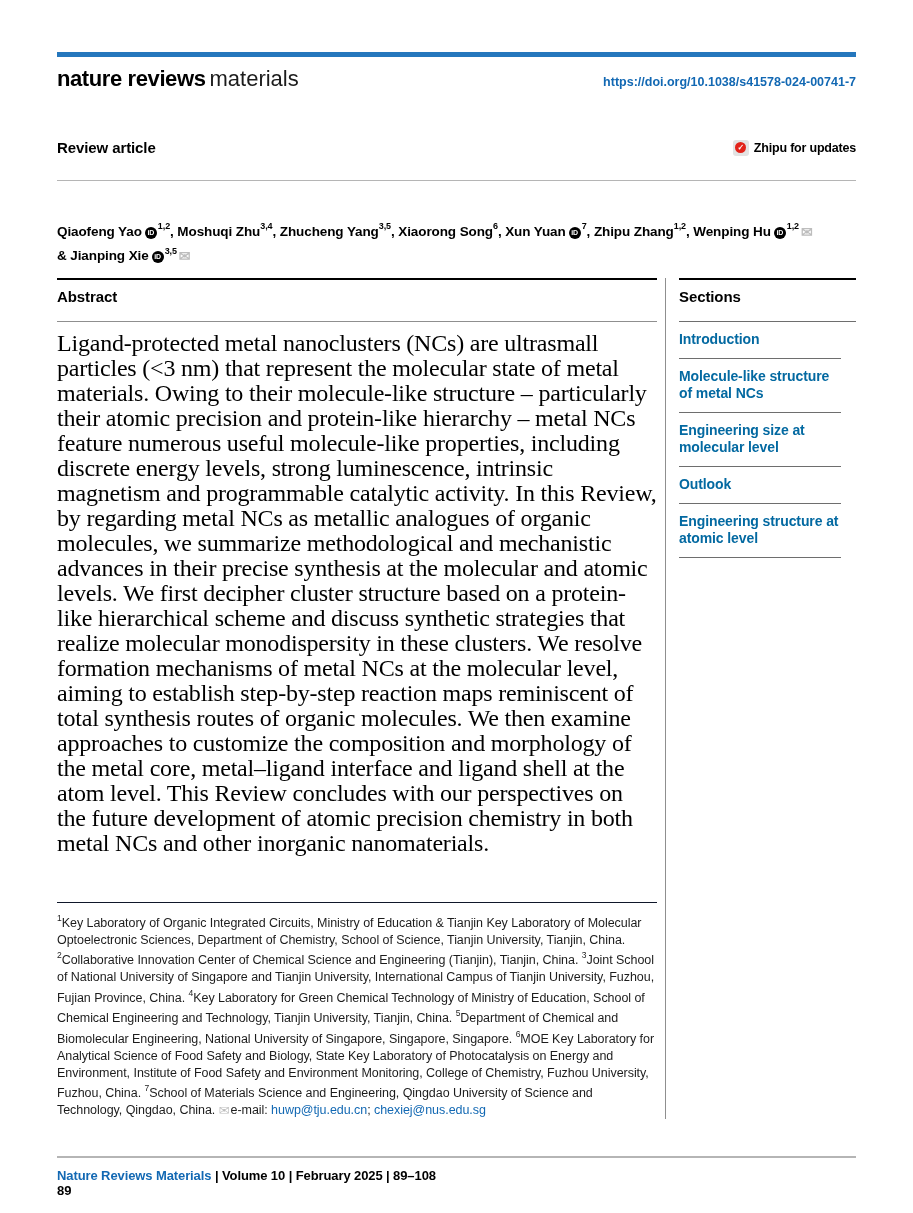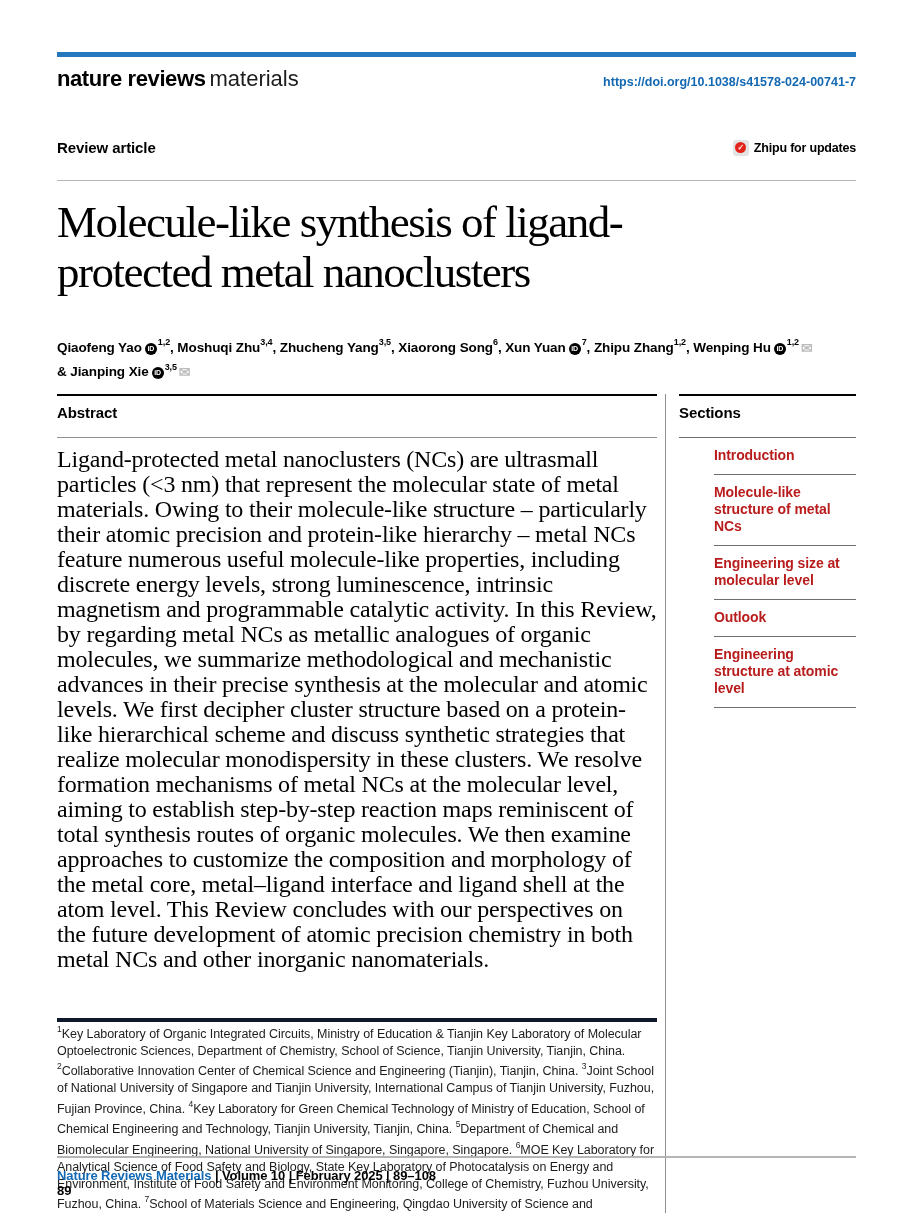--- a/index.html
+++ b/index.html
@@ -38,23 +38,23 @@
   .main { display:flex; margin-top:12px; align-items:stretch; }
   .left-col { width:600px; flex:0 0 600px; }
   .sidebar { flex:1; margin-left:8px; border-left:1px solid #8f8f8f; padding-left:13px; }
   .block-head { border-top:2.5px solid #000; padding-top:8px; }
   .block-head h2 { font-size:15px; font-weight:700; letter-spacing:-0.1px; }
   .thin-rule { border:none; border-top:1px solid #8f8f8f; margin-top:16px; }
   .sidebar .thin-rule { border-top-color:#6e6e6e; }
   .abstract-text { font-family:"Liberation Serif", serif; font-size:24px; line-height:25px;
     letter-spacing:-0.2px; margin-top:9px; color:#000; }
   .section-item { font-size:14px; font-weight:700; line-height:17px; letter-spacing:-0.1px;
-    padding:9px 0 10px 0; border-bottom:1px solid #6e6e6e; color:#b91c1c; cursor:pointer; max-width:162px;margin-left:35px; }
+    padding:9px 0 10px 0; border-bottom:1px solid #6e6e6e; color:#0369a1; cursor:pointer; max-width:162px; }
   
-  .footnotes { margin-top:46px; border-top:4px solid #0f172a; 
+  .footnotes { margin-top:46px; border-top:1px solid #0f172a; padding-top:8px;
     font-size:12.5px; line-height:16.6px; color:#1c1c1c; letter-spacing:-0.05px; }
   .footnotes sup { font-size:8.5px; position:relative; top:-1px; }
   .footnotes a { color:var(--link-blue,#1268b3); text-decoration:none; }
   .footnotes .mail-icon { font-size:13px; margin:0 1px 0 0; vertical-align:-1px; }
   
   .footer { position:absolute; left:57px; right:57px; top:1156px;
     border-top:2px solid #b5b5b5; padding-top:10px; display:flex; justify-content:space-between;
     font-size:13px; font-weight:700; letter-spacing:-0.1px;flex-direction:column; }
   .footer .journal { color:var(--link-blue,#1268b3); text-decoration:none; }
   .footer .meta { color:#000; }
@@ -77,21 +77,20 @@
   <div class="review-row">
     <div class="review-label">Review article</div>
     <a class="check-updates" href="#">
       <span class="crossmark">
           <span class="dot">✓</span>
         </span>
       <span class="txt">Zhipu for updates</span>
     </a>
   </div>
 
-  <h1 class="title">Molecule-like synthesis of ligand-protected metal nanoclusters</h1>
 
   <div class="authors"><span>Qiaofeng Yao<span class="orcid-icon">iD</span><sup>1,2</sup></span>, <span>Moshuqi Zhu<sup>3,4</sup></span>, <span>Zhucheng Yang<sup>3,5</sup></span>, <span>Xiaorong Song<sup>6</sup></span>, <span>Xun Yuan<span class="orcid-icon">iD</span><sup>7</sup></span>, <span>Zhipu Zhang<sup>1,2</sup></span>, <span>Wenping Hu<span class="orcid-icon">iD</span><sup>1,2</sup><span class="mail-icon">✉</span></span><br><span>&amp; Jianping Xie<span class="orcid-icon">iD</span><sup>3,5</sup><span class="mail-icon">✉</span></span></div>
 
   <div class="main">
     <div class="left-col">
       <div class="block-head">
         <h2>Abstract</h2>
         <hr class="thin-rule">
         <p class="abstract-text">Ligand-protected metal nanoclusters (NCs) are ultrasmall particles (&lt;3 nm) that represent the molecular state of metal materials. Owing to their molecule-like structure – particularly their atomic precision and protein-like hierarchy – metal NCs feature numerous useful molecule-like properties, including discrete energy levels, strong luminescence, intrinsic magnetism and programmable catalytic activity. In this Review, by regarding metal NCs as metallic analogues of organic molecules, we summarize methodological and mechanistic advances in their precise synthesis at the molecular and atomic levels. We first decipher cluster structure based on a protein-like hierarchical scheme and discuss synthetic strategies that realize molecular monodispersity in these clusters. We resolve formation mechanisms of metal NCs at the molecular level, aiming to establish step-by-step reaction maps reminiscent of total synthesis routes of organic molecules. We then examine approaches to customize the composition and morphology of the metal core, metal–ligand interface and ligand shell at the atom level. This Review concludes with our perspectives on the future development of atomic precision chemistry in both metal NCs and other inorganic nanomaterials.</p>
       </div>

